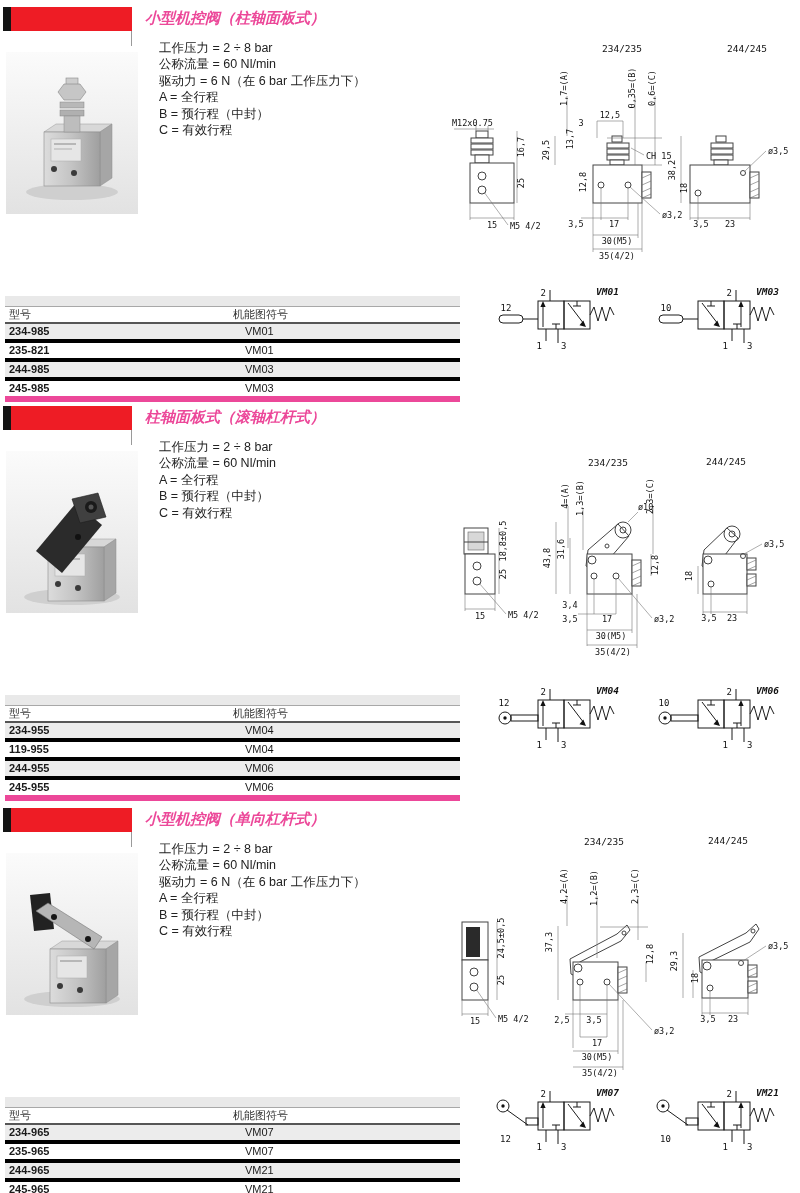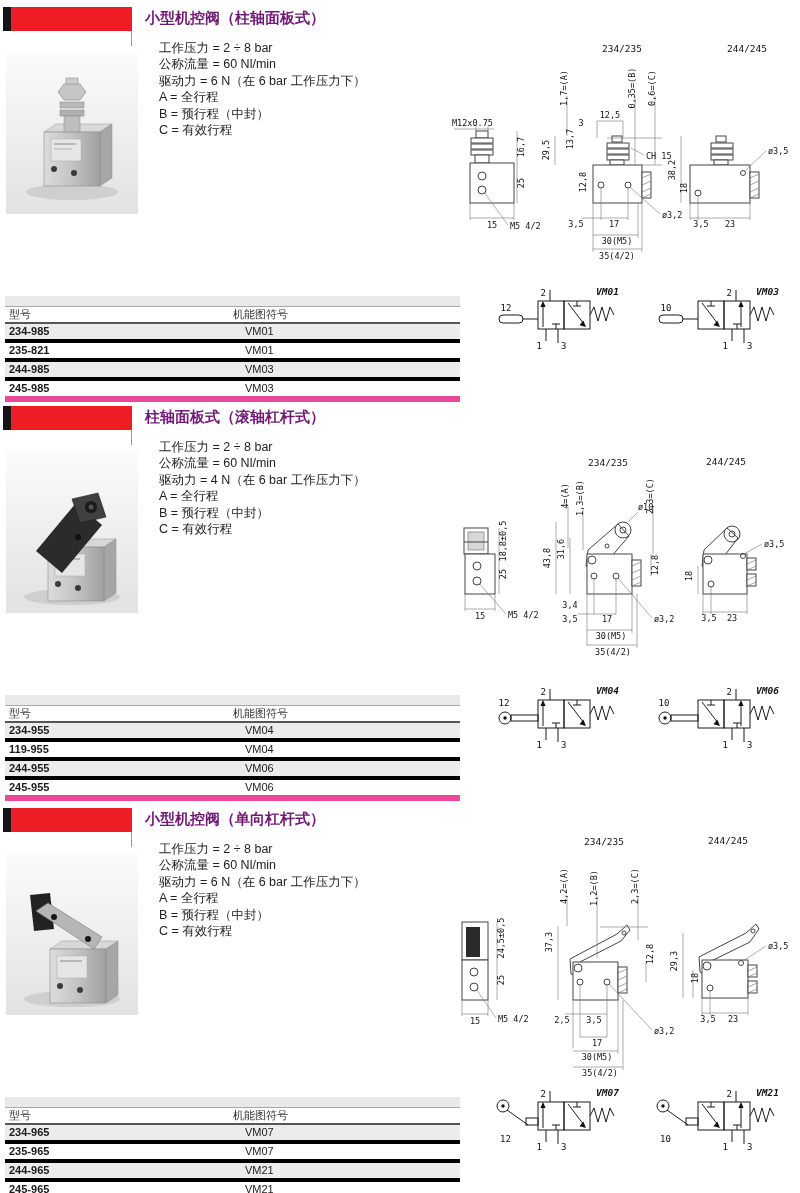--- a/index.html
+++ b/index.html
@@ -3,21 +3,21 @@
 <meta charset="utf-8">
 <style>
   html,body{margin:0;padding:0;background:#fff;}
   body{font-family:"Liberation Sans","DejaVu Sans",sans-serif;color:#1a1a1a;}
   #page{position:relative;width:800px;height:1193px;background:#fff;overflow:hidden;}
   .section{position:absolute;left:0;width:800px;}
   .banner{position:absolute;left:3px;top:7px;height:24px;}
   .banner-black{position:absolute;left:0;top:0;width:8px;height:24px;background:#141414;}
   .banner-red{position:absolute;left:8px;top:0;width:121px;height:24px;background:#ee1c25;}
   .banner-drop{position:absolute;left:128px;top:24px;width:1px;height:15px;background:#9a9a9a;}
-  .title{position:absolute;left:145px;top:9px;margin:0;font-size:15px;font-weight:bold;color:#701a75;}
+  .title{position:absolute;left:145px;top:9px;margin:0;font-size:15px;font-weight:bold;color:#ec4899;font-style:italic;}
   .specs{position:absolute;left:159px;top:40px;width:310px;font-size:12.5px;line-height:16.4px;color:#222;}
   .photo{position:absolute;left:6px;top:52px;width:132px;height:162px;}
   .drawing{position:absolute;left:450px;}
   .vtable{position:absolute;left:5px;top:296px;width:455px;font-size:11px;}
   .t-band{height:10px;background:#e9e9e9;border-bottom:1px solid #a8a8a8;}
   .t-head{position:relative;height:15px;line-height:15px;border-bottom:2px solid #565656;color:#333;}
   .t-row{position:relative;height:15px;line-height:15px;border-bottom:4px solid #000000;}
   .t-row.odd{background:#ececec;}
   .t-row.last{border-bottom:6px solid #ec4899;}
   .c1{position:absolute;left:4px;}
@@ -263,21 +263,20 @@
 <div class="section" style="top:399px;height:402px">
   <div class="banner">
     <div class="banner-black"></div>
     <div class="banner-red"></div>
     <div class="banner-drop"></div>
   </div>
   <h2 class="title">柱轴面板式（滚轴杠杆式）</h2>
   <div class="specs">
     <div>工作压力 = 2 ÷ 8 bar</div>
     <div>公称流量 = 60 Nl/min</div>
-    <div>驱动力 = 4 N（在 6 bar 工作压力下）</div>
     <div>A = 全行程</div>
     <div>B = 预行程（中封）</div>
     <div>C = 有效行程</div>
   </div>
 
   <svg class="photo" viewBox="0 0 132 162">
     <defs>
       <linearGradient id="bg2" x1="0" y1="0" x2="0" y2="1">
             <stop offset="0" stop-color="#fbfbfb"></stop>
             <stop offset="1" stop-color="#e2e2e2"></stop>

